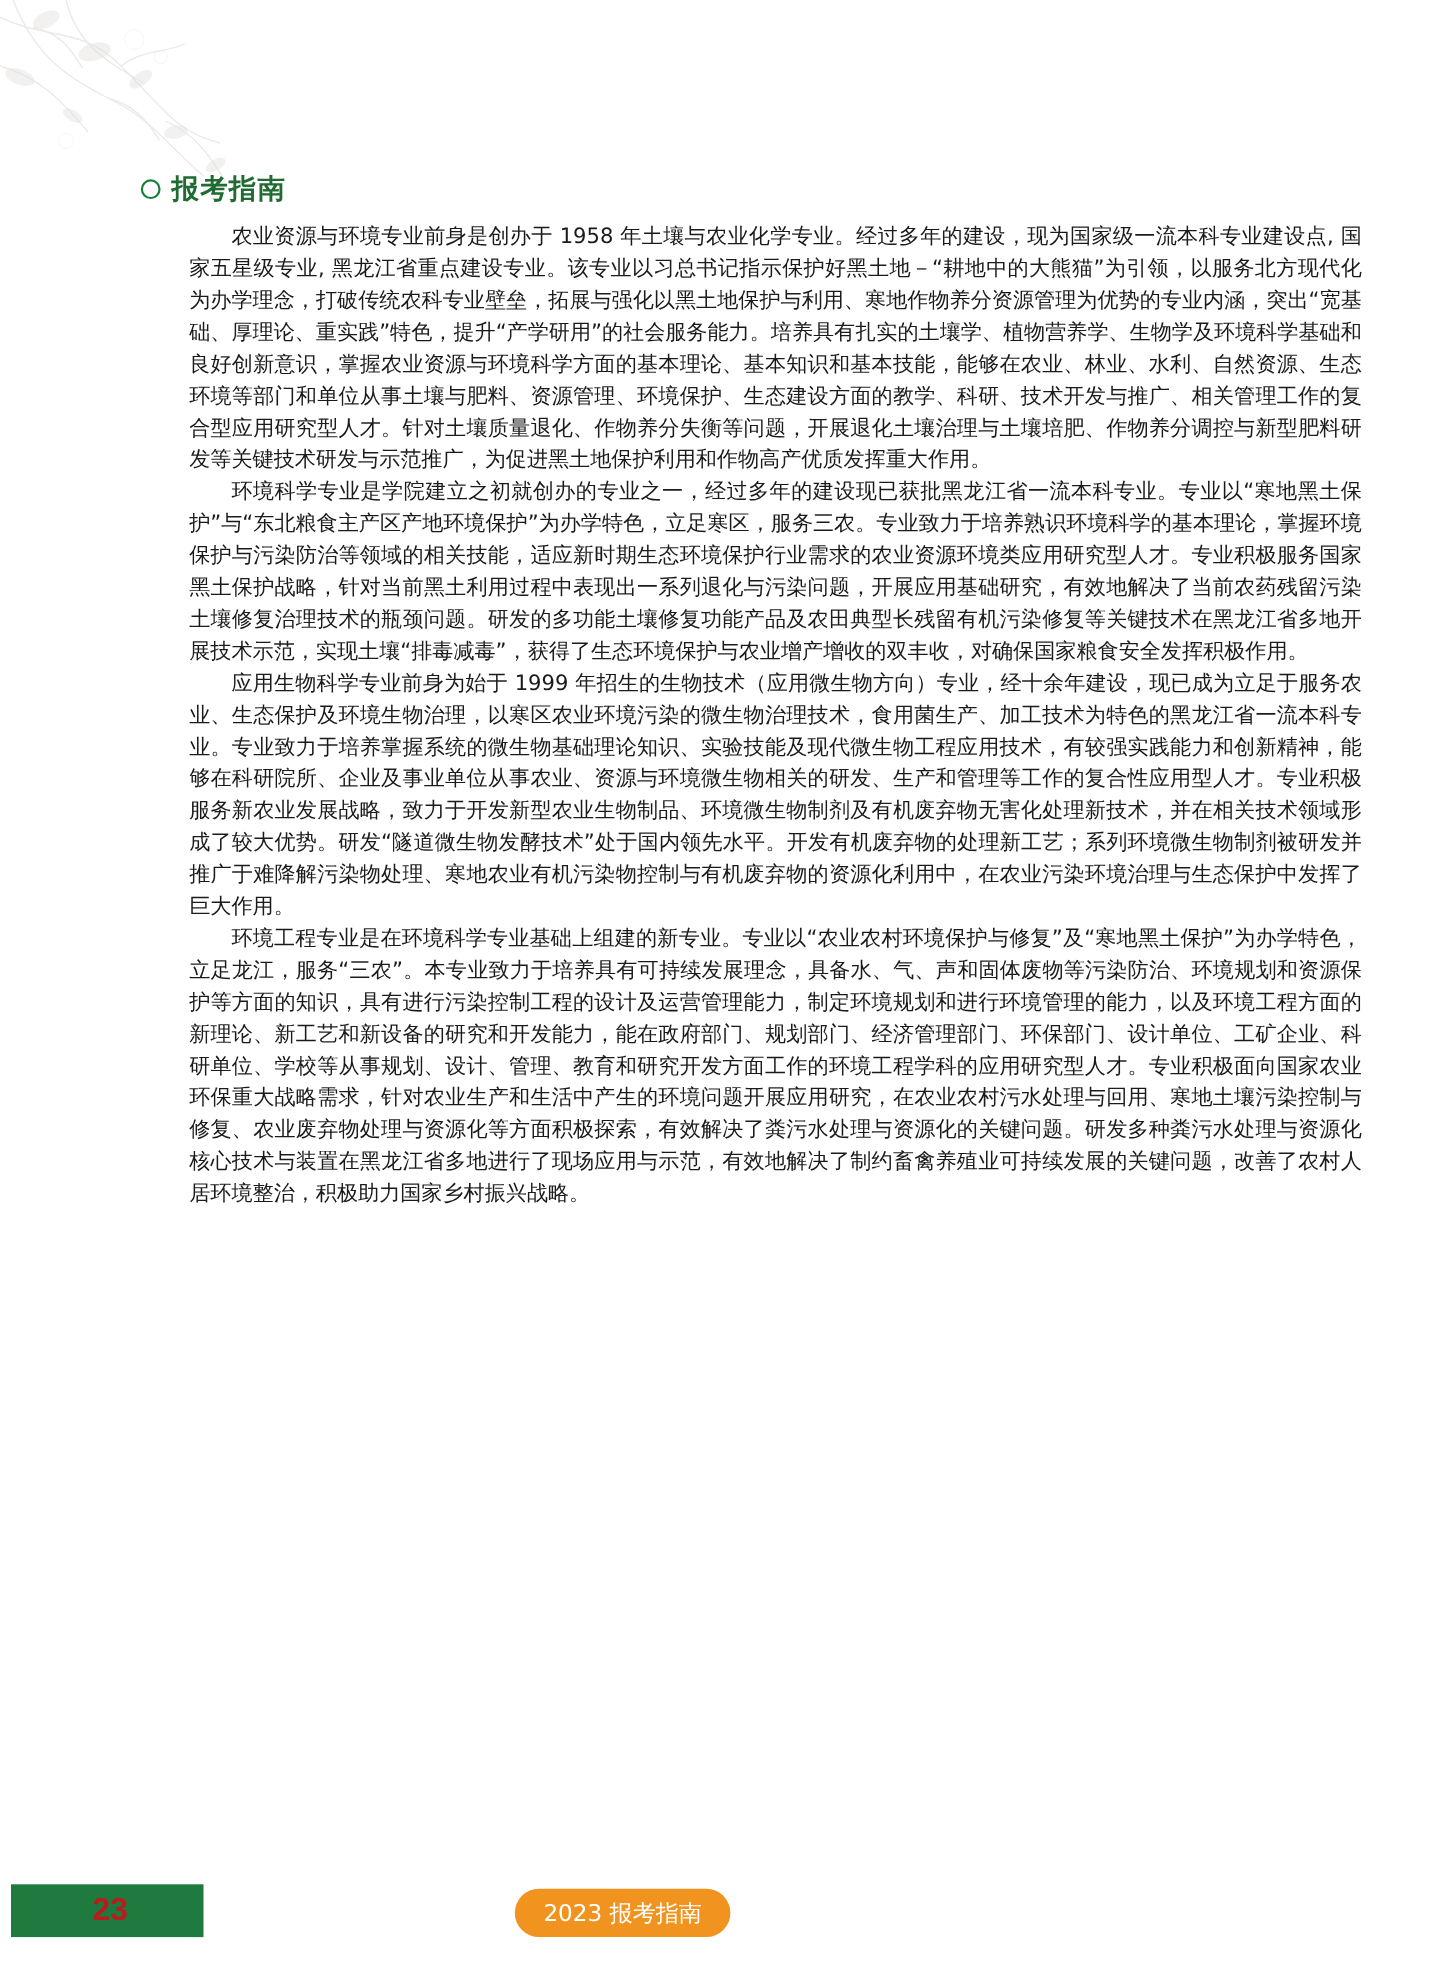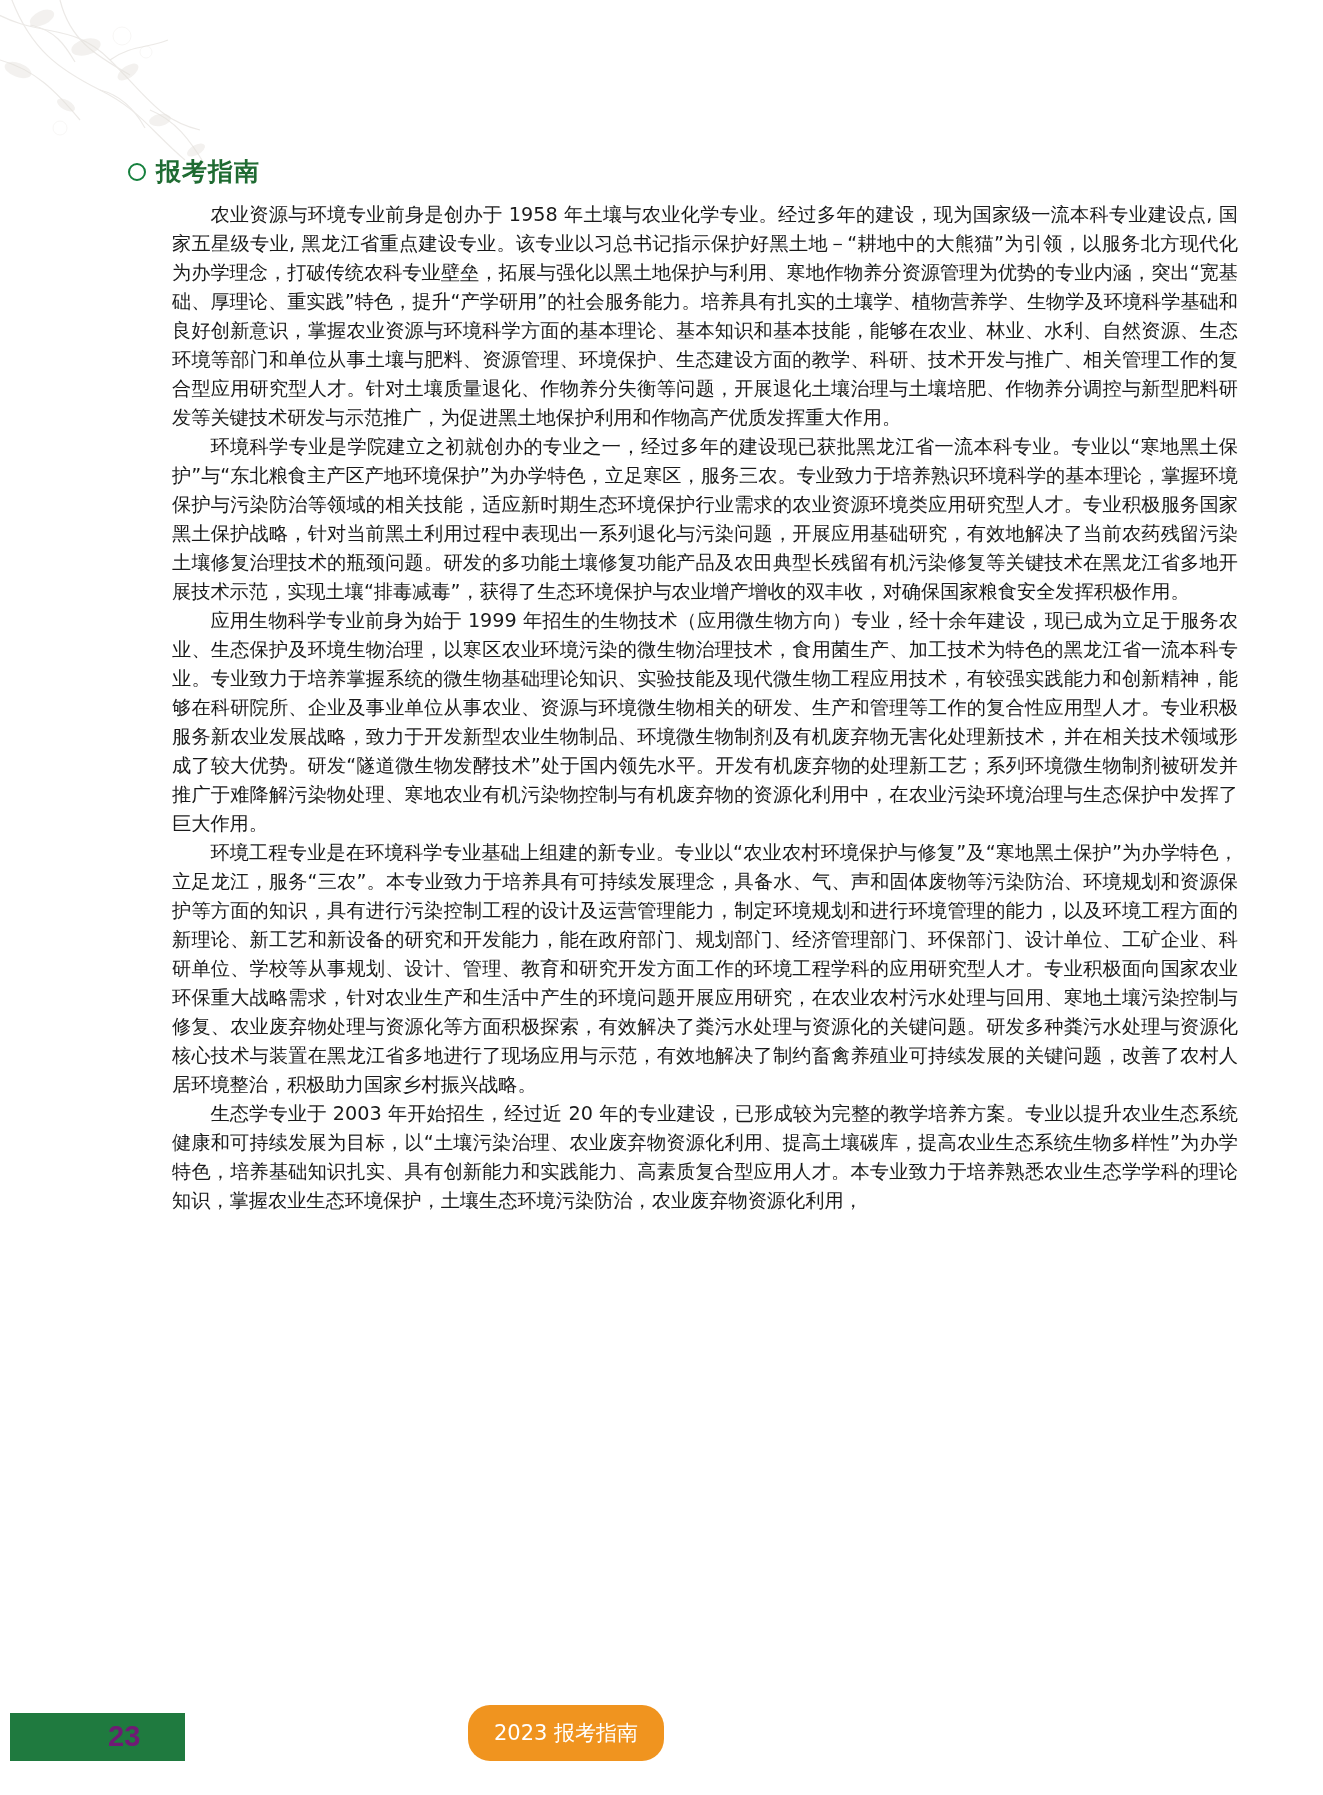--- a/index.html
+++ b/index.html
@@ -86,23 +86,23 @@
   .footer-bar {
     position: absolute;
     left: 10px;
     bottom: 34px;
     width: 175px;
     height: 48px;
     background: #1f7a3f;
   }
   .page-number {
     position: absolute;
-    left: 108px;
+    left: 84px;
     bottom: 42px;
-    color: #701a75;
+    color: #b91c1c;
     font-size: 29px;
     font-weight: bold;
     font-family: "Liberation Sans", sans-serif;
   }
 
   .univ-logo {
     position: absolute;
     left: 196px;
     bottom: 24px;
     display: flex;
@@ -139,21 +139,21 @@
     color: #1f7a3f;
     letter-spacing: 0.3px;
     margin-top: 3px;
     font-family: "Liberation Serif", serif;
   }
 
   .guide-badge {
     position: absolute;
     left: 468px;
     bottom: 34px;
-    height: 56px;
+    height: 44px;
     padding: 0 26px;
     border-radius: 22px;
     background: #f0941f;
     color: #ffffff;
     font-size: 21px;
     display: flex;
     align-items: center;
     justify-content: center;
     font-family: "DejaVu Sans", "Liberation Sans", sans-serif;
   }
@@ -195,21 +195,20 @@
   <div class="section-heading">
     <span class="heading-marker"></span>
     <span class="heading-text">报考指南</span>
   </div>
 
   <div class="body-copy">
     <p>农业资源与环境专业前身是创办于 1958 年土壤与农业化学专业。经过多年的建设，现为国家级一流本科专业建设点, 国家五星级专业, 黑龙江省重点建设专业。该专业以习总书记指示保护好黑土地－“耕地中的大熊猫”为引领，以服务北方现代化为办学理念，打破传统农科专业壁垒，拓展与强化以黑土地保护与利用、寒地作物养分资源管理为优势的专业内涵，突出“宽基础、厚理论、重实践”特色，提升“产学研用”的社会服务能力。培养具有扎实的土壤学、植物营养学、生物学及环境科学基础和良好创新意识，掌握农业资源与环境科学方面的基本理论、基本知识和基本技能，能够在农业、林业、水利、自然资源、生态环境等部门和单位从事土壤与肥料、资源管理、环境保护、生态建设方面的教学、科研、技术开发与推广、相关管理工作的复合型应用研究型人才。针对土壤质量退化、作物养分失衡等问题，开展退化土壤治理与土壤培肥、作物养分调控与新型肥料研发等关键技术研发与示范推广，为促进黑土地保护利用和作物高产优质发挥重大作用。</p>
     <p>环境科学专业是学院建立之初就创办的专业之一，经过多年的建设现已获批黑龙江省一流本科专业。专业以“寒地黑土保护”与“东北粮食主产区产地环境保护”为办学特色，立足寒区，服务三农。专业致力于培养熟识环境科学的基本理论，掌握环境保护与污染防治等领域的相关技能，适应新时期生态环境保护行业需求的农业资源环境类应用研究型人才。专业积极服务国家黑土保护战略，针对当前黑土利用过程中表现出一系列退化与污染问题，开展应用基础研究，有效地解决了当前农药残留污染土壤修复治理技术的瓶颈问题。研发的多功能土壤修复功能产品及农田典型长残留有机污染修复等关键技术在黑龙江省多地开展技术示范，实现土壤“排毒减毒”，获得了生态环境保护与农业增产增收的双丰收，对确保国家粮食安全发挥积极作用。</p>
     <p>应用生物科学专业前身为始于 1999 年招生的生物技术（应用微生物方向）专业，经十余年建设，现已成为立足于服务农业、生态保护及环境生物治理，以寒区农业环境污染的微生物治理技术，食用菌生产、加工技术为特色的黑龙江省一流本科专业。专业致力于培养掌握系统的微生物基础理论知识、实验技能及现代微生物工程应用技术，有较强实践能力和创新精神，能够在科研院所、企业及事业单位从事农业、资源与环境微生物相关的研发、生产和管理等工作的复合性应用型人才。专业积极服务新农业发展战略，致力于开发新型农业生物制品、环境微生物制剂及有机废弃物无害化处理新技术，并在相关技术领域形成了较大优势。研发“隧道微生物发酵技术”处于国内领先水平。开发有机废弃物的处理新工艺；系列环境微生物制剂被研发并推广于难降解污染物处理、寒地农业有机污染物控制与有机废弃物的资源化利用中，在农业污染环境治理与生态保护中发挥了巨大作用。</p>
     <p>环境工程专业是在环境科学专业基础上组建的新专业。专业以“农业农村环境保护与修复”及“寒地黑土保护”为办学特色，立足龙江，服务“三农”。本专业致力于培养具有可持续发展理念，具备水、气、声和固体废物等污染防治、环境规划和资源保护等方面的知识，具有进行污染控制工程的设计及运营管理能力，制定环境规划和进行环境管理的能力，以及环境工程方面的新理论、新工艺和新设备的研究和开发能力，能在政府部门、规划部门、经济管理部门、环保部门、设计单位、工矿企业、科研单位、学校等从事规划、设计、管理、教育和研究开发方面工作的环境工程学科的应用研究型人才。专业积极面向国家农业环保重大战略需求，针对农业生产和生活中产生的环境问题开展应用研究，在农业农村污水处理与回用、寒地土壤污染控制与修复、农业废弃物处理与资源化等方面积极探索，有效解决了粪污水处理与资源化的关键问题。研发多种粪污水处理与资源化核心技术与装置在黑龙江省多地进行了现场应用与示范，有效地解决了制约畜禽养殖业可持续发展的关键问题，改善了农村人居环境整治，积极助力国家乡村振兴战略。</p>
-    <p>生态学专业于 2003 年开始招生，经过近 20 年的专业建设，已形成较为完整的教学培养方案。专业以提升农业生态系统健康和可持续发展为目标，以“土壤污染治理、农业废弃物资源化利用、提高土壤碳库，提高农业生态系统生物多样性”为办学特色，培养基础知识扎实、具有创新能力和实践能力、高素质复合型应用人才。本专业致力于培养熟悉农业生态学学科的理论知识，掌握农业生态环境保护，土壤生态环境污染防治，农业废弃物资源化利用，</p>
   </div>
 
   <div class="footer">
     <div class="footer-bar"></div>
     <div class="page-number">23</div>
 
 
     <div class="guide-badge">2023 报考指南</div>
   </div>
 

